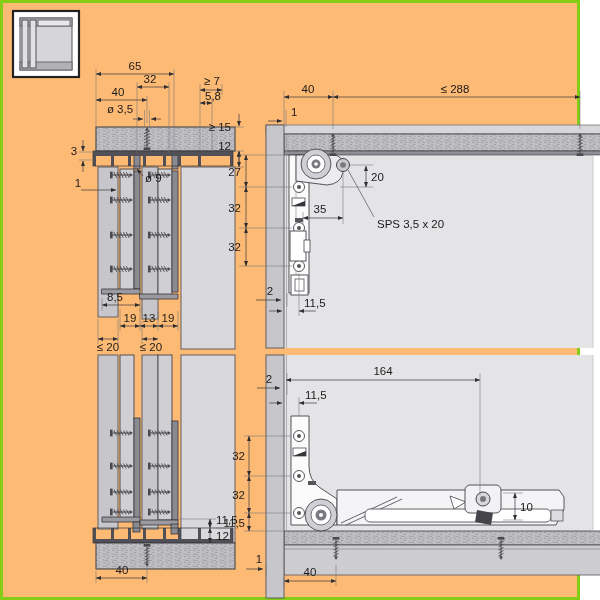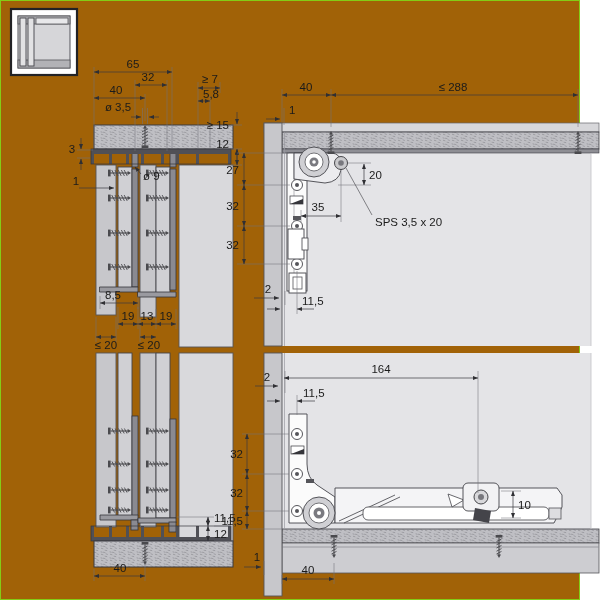--- a/index.html
+++ b/index.html
@@ -1,18 +1,18 @@
 <!DOCTYPE html>
 <html><head>
 <meta charset="utf-8">
 <style>
   html,body{margin:0;padding:0;background:#fff;}
   .canvas{
     position:relative;width:580px;height:600px;box-sizing:border-box;
-    background:#a16207;border:1px solid #84cc16;
+    background:#fdba74;border:3px solid #84cc16;
     font-family:"Liberation Sans",sans-serif;
   }
   svg{display:block;}
   text.dim{
     font-family:"Liberation Sans",sans-serif;
     font-size:11.5px;fill:#1b1b1b;
   }
 </style>
 </head>
 <body>

